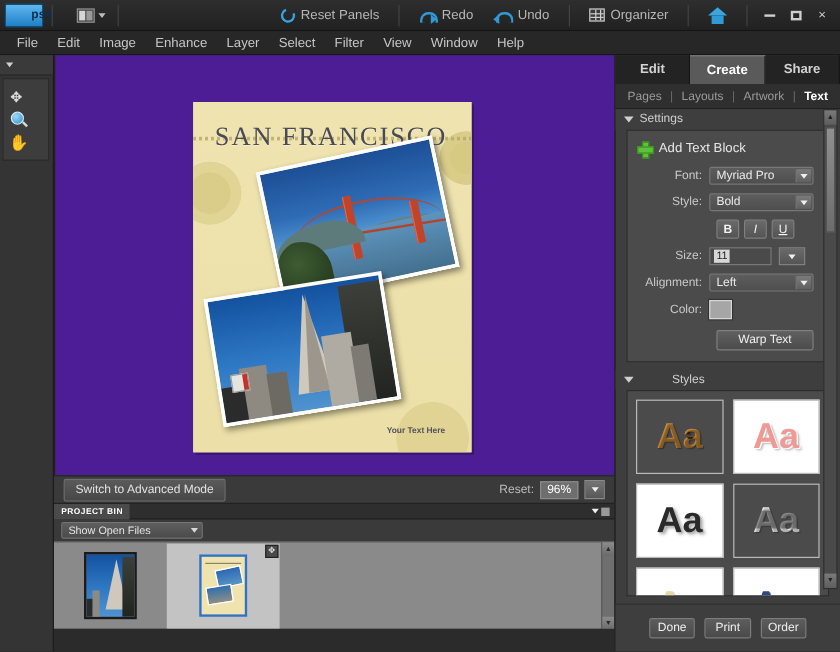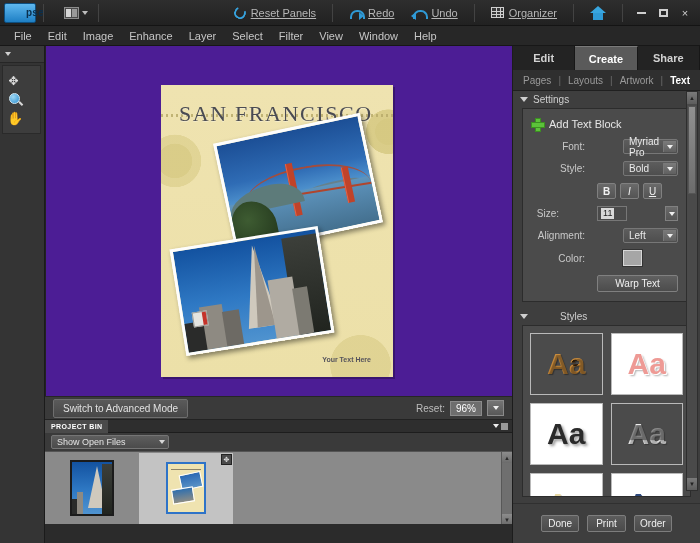--- a/index.html
+++ b/index.html
@@ -44,21 +44,20 @@
   .layout-glyph i:last-child { flex: 1; background: #9a9a9a; }
   .caret-dn {
     width: 0; height: 0; border-left: 3.5px solid transparent;
     border-right: 3.5px solid transparent; border-top: 4px solid #bdbdbd;
   }
   .tb-right { margin-left: auto; display: flex; align-items: center; height: 100%; }
   .tb-item {
     display: flex; align-items: center; gap: 5px;
     padding: 0 9px; height: 100%; color: #b6b6b6; font-size: 11px;
     cursor: default;
-    text-decoration: underline;
   }
   .refresh-ic {
     width: 12px; height: 12px; border: 2px solid #37a3de; border-radius: 50%;
     border-top-color: transparent; transform: rotate(25deg);
   }
   .undo-ic, .redo-ic {
     width: 14px; height: 10px; position: relative;
   }
   .undo-ic::before, .redo-ic::before {
     content: ""; position: absolute; left: 1px; top: 2px;
@@ -408,21 +407,21 @@
     display: flex; align-items: center; gap: 6px;
     color: #e6e6e6; font-size: 11px; padding: 2px 2px;
   }
   .plus-ic { position: relative; width: 12px; height: 12px; }
   .plus-ic::before, .plus-ic::after {
     content: ""; position: absolute; background: #5cc23a; border: 1px solid #3c8f22;
   }
   .plus-ic::before { left: 4px; top: 0; width: 4px; height: 12px; }
   .plus-ic::after { left: 0; top: 4px; width: 12px; height: 4px; }
   .form-row {
-    display: flex; align-items: center; margin-top: 7px; padding: 0 6px 0 0; gap: 32px;
+    display: flex; align-items: center; margin-top: 7px; padding: 0 6px 0 0;
   }
   .form-label {
     width: 62px; text-align: right; padding-right: 6px;
     color: #c9c9c9; font-size: 10px;
   }
   .dropdown {
     position: relative; flex: 1; height: 15px;
     background: linear-gradient(#5d5d5d, #4e4e4e);
     border: 1px solid #777; border-radius: 2px;
     color: #eaeaea; font-size: 10px;

